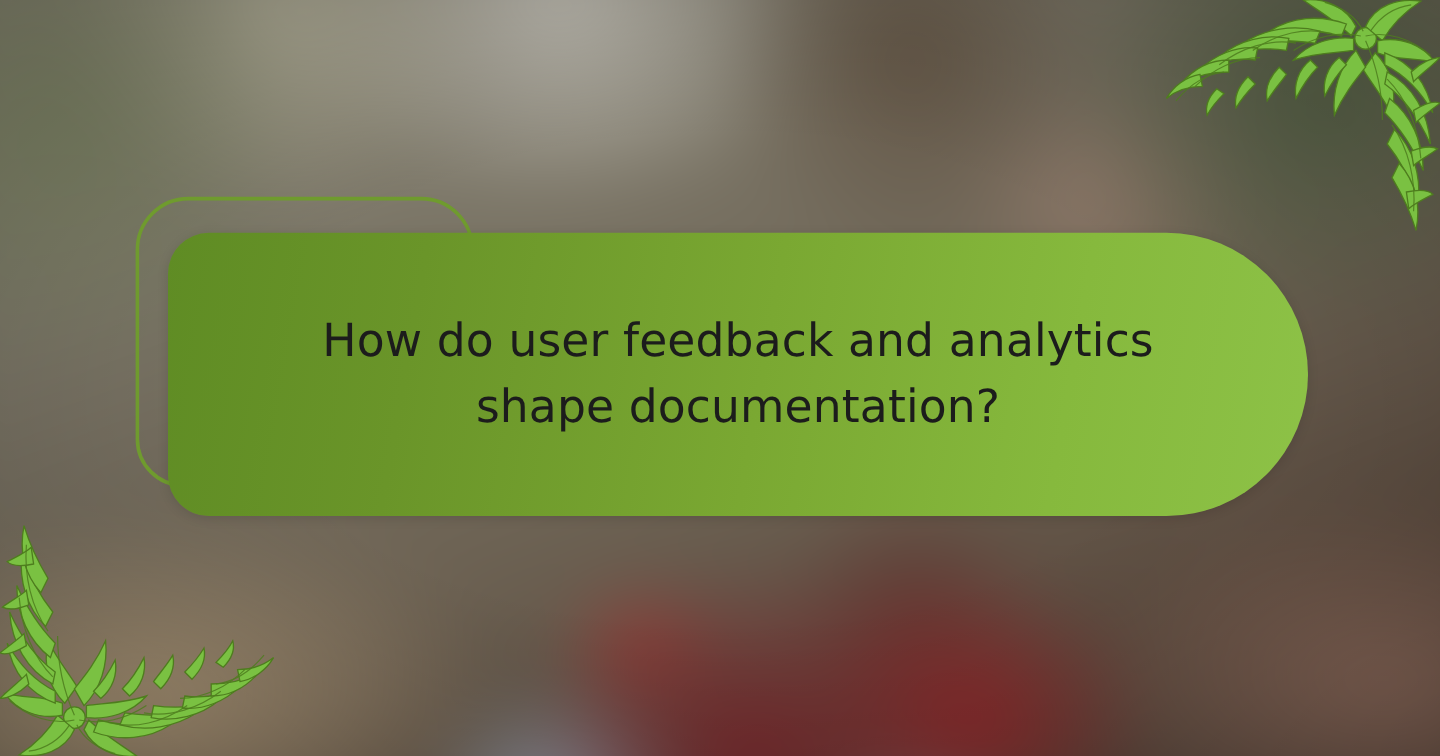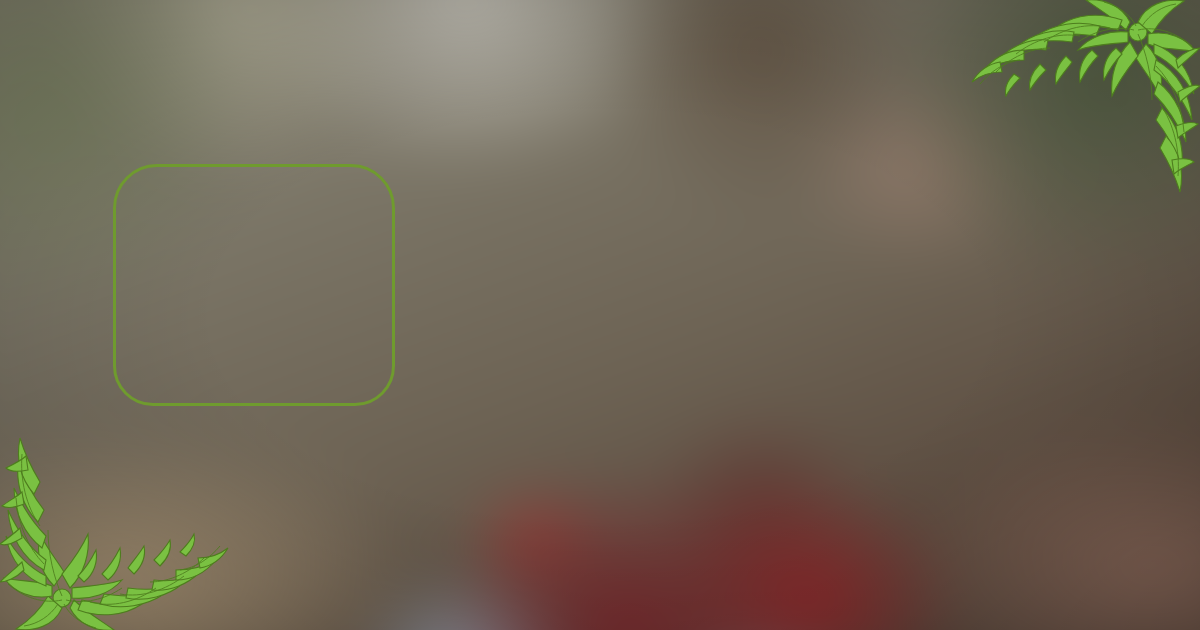--- a/index.html
+++ b/index.html
@@ -202,14 +202,17 @@
         <path d="M140 28 C118 22 94 28 74 42"></path>
         <path d="M110 36 C88 32 64 40 46 54"></path>
         <path d="M80 48 C60 48 40 58 26 72"></path>
         <path d="M50 60 C34 62 20 72 10 84"></path>
       </g>
     </svg>
   </div>
 
   <div class="ghost-card"></div>
 
+  <div class="main-card">
+    <h1 class="card-title">How do user feedback and analytics shape documentation?</h1>
+  </div>
 
 </div>
 
 </body></html>

